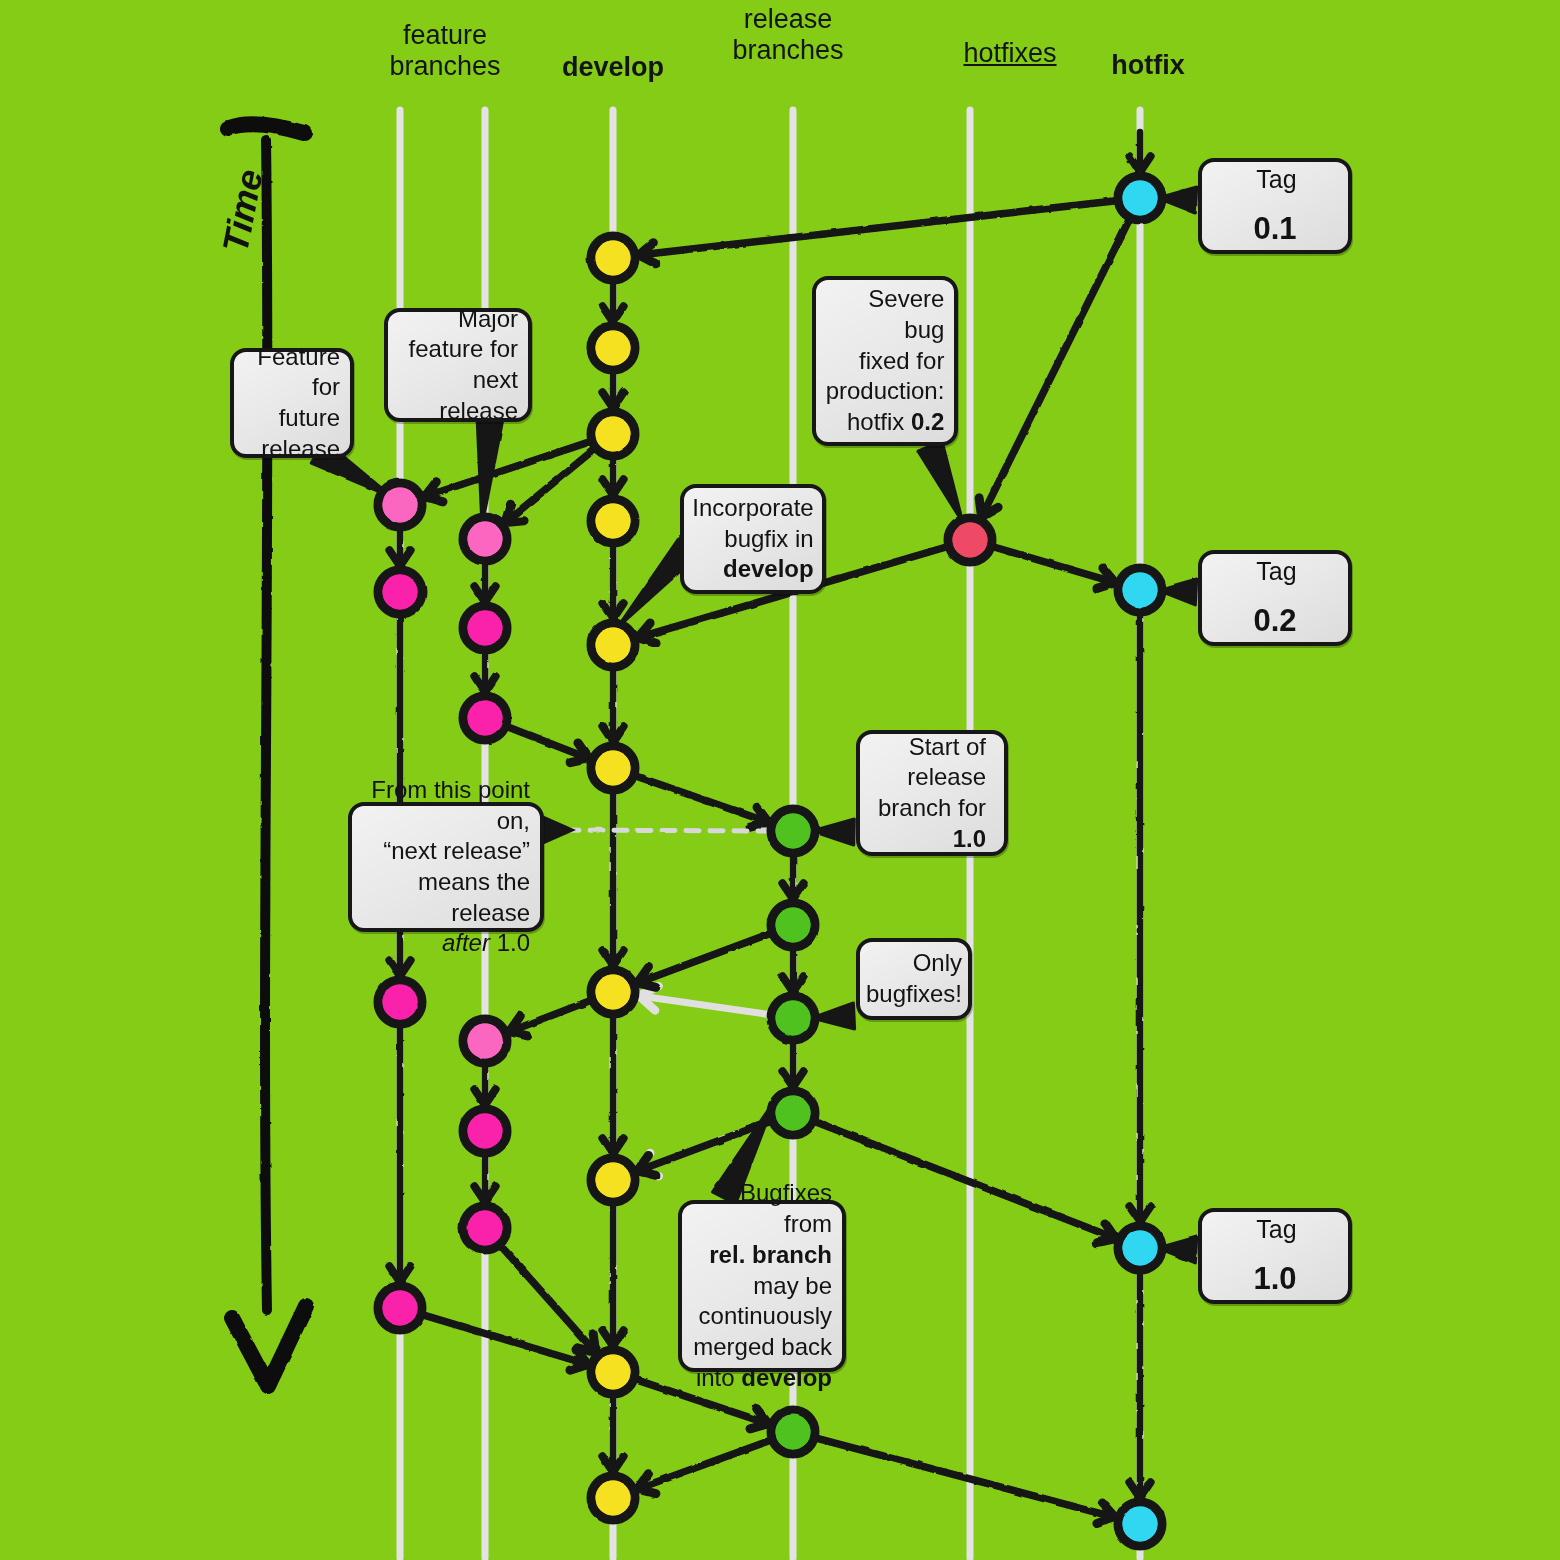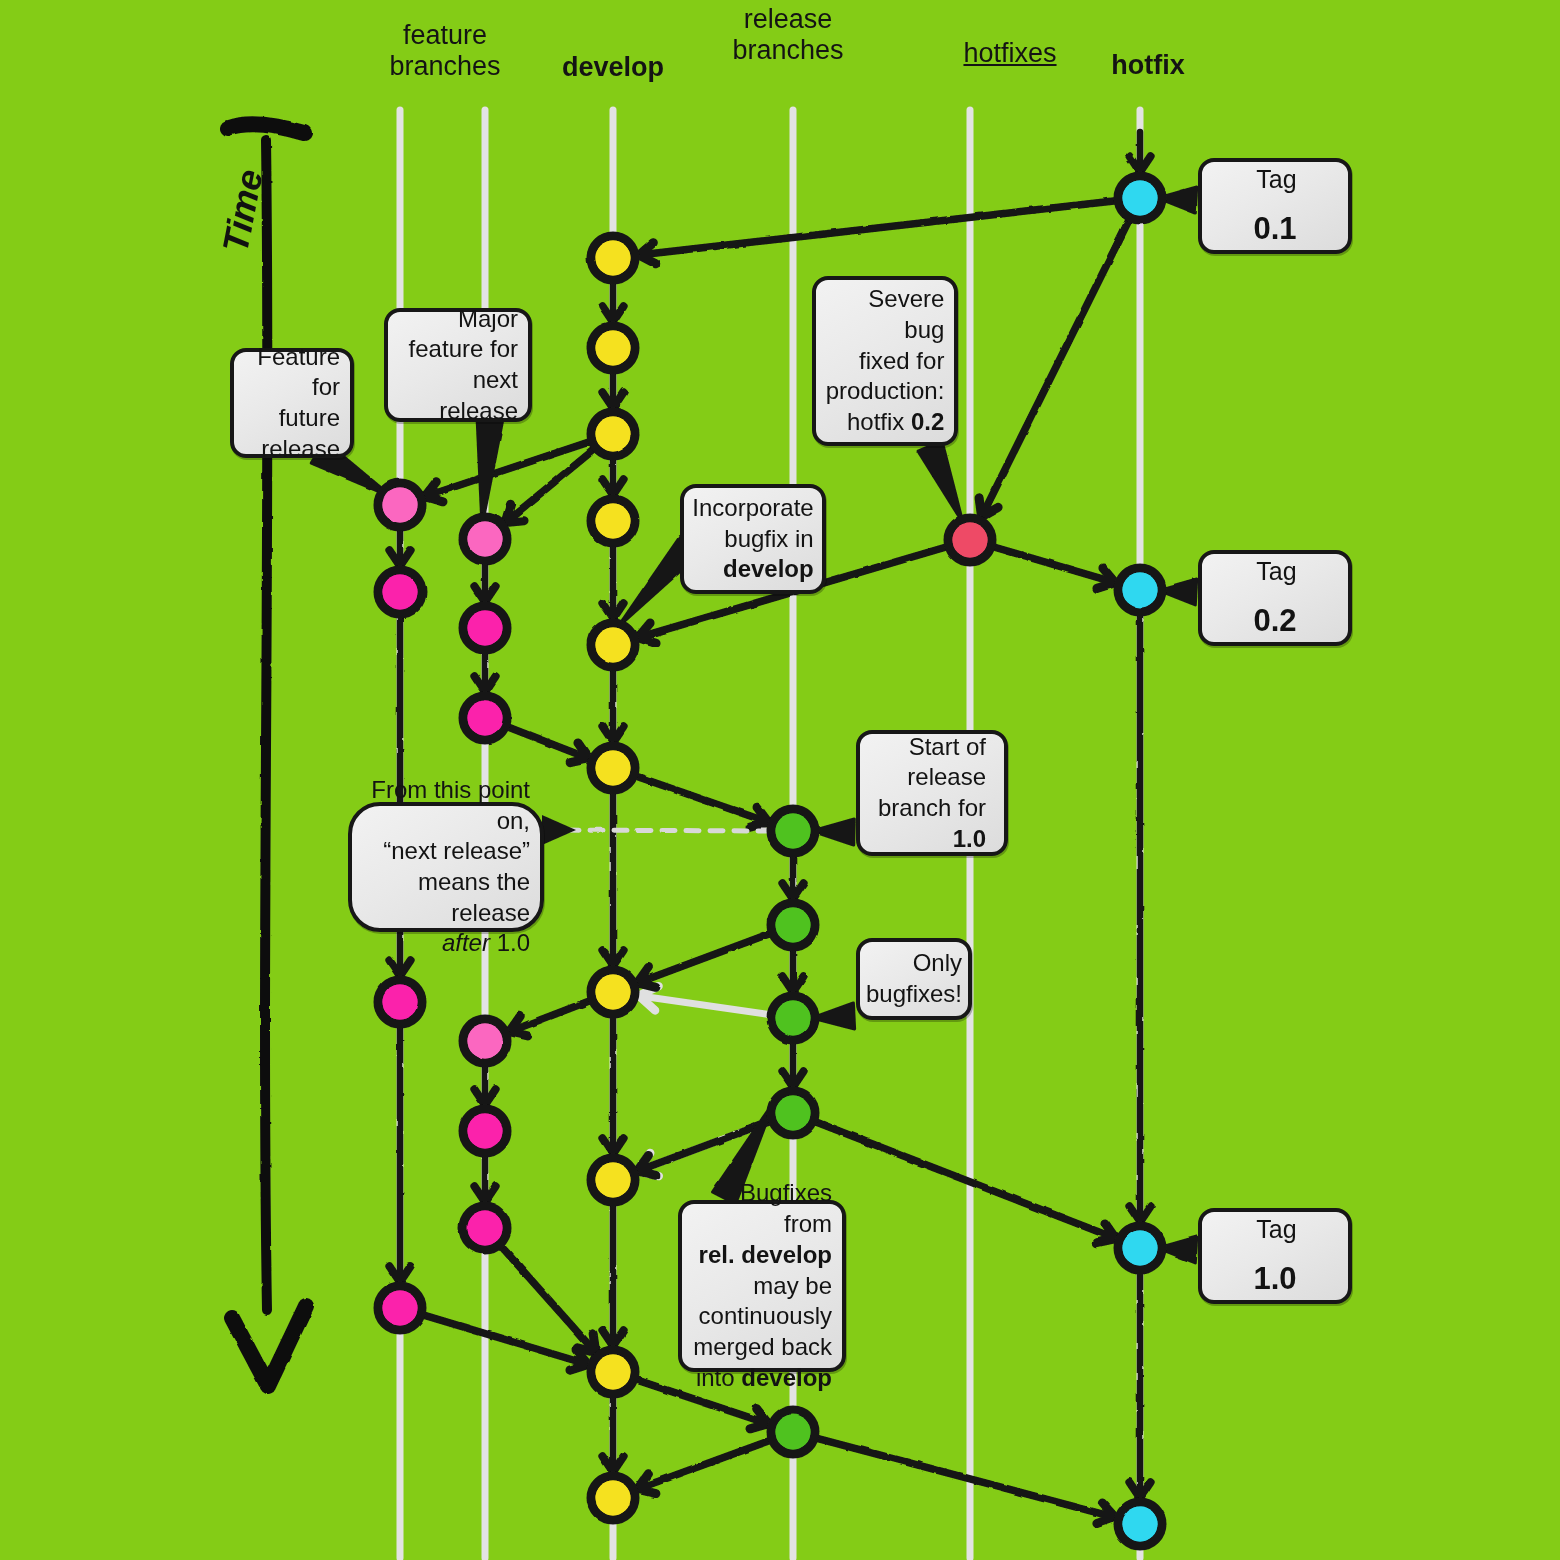--- a/index.html
+++ b/index.html
@@ -301,25 +301,25 @@
       </div>
       <div class="callout tagbox" style="left: 1198px; top: 550px; width: 154px; height: 96px;">
         <div><span>Tag</span><span class="tv">0.2</span></div>
       </div>
       <div class="callout tagbox" style="left: 1198px; top: 1208px; width: 154px; height: 96px;">
         <div><span>Tag</span><span class="tv">1.0</span></div>
       </div>
       <div class="callout" style="left: 856px; top: 730px; width: 152px; height: 126px;">
         <div>Start of<br>release<br>branch for<br><b>1.0</b></div>
       </div>
-      <div class="callout" style="left: 348px; top: 802px; width: 196px; height: 130px; border-radius: 32px;">
+      <div class="callout" style="left: 348px; top: 802px; width: 196px; height: 130px;">
         <div>From this point on,<br>“next release”<br>means the release<br><i>after</i> 1.0</div>
       </div>
       <div class="callout" style="left: 856px; top: 938px; width: 116px; height: 82px;">
         <div>Only<br>bugfixes!</div>
       </div>
       <div class="callout" style="left: 678px; top: 1200px; width: 168px; height: 172px;">
-        <div>Bugfixes from<br><b>rel. develop</b><br>may be<br>continuously<br>merged back<br>into <b>develop</b></div>
+        <div>Bugfixes from<br><b>rel. branch</b><br>may be<br>continuously<br>merged back<br>into <b>develop</b></div>
       </div>
     </div>
 
   <div class="timelabel" style="left:188px;top:190px;width:110px;text-align:center;">Time</div>
 </div>
 
 </body></html>

